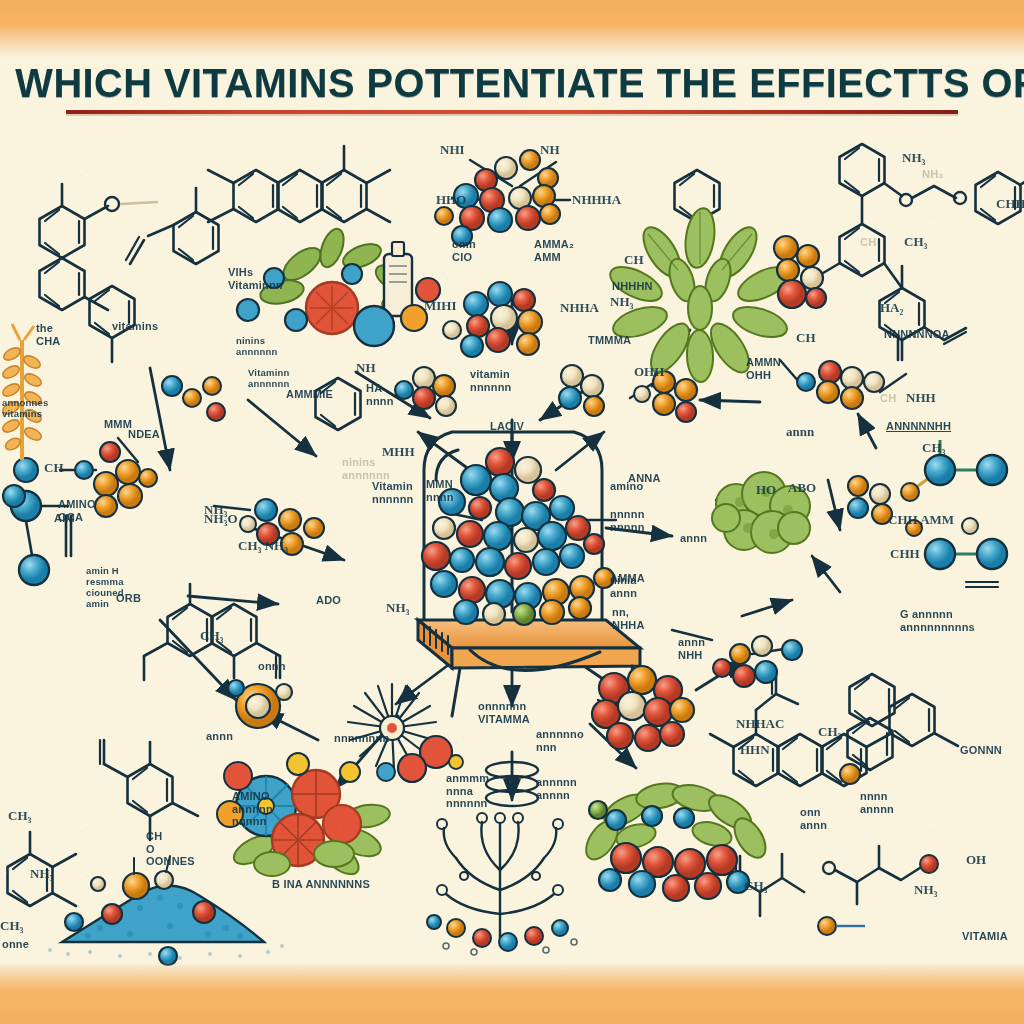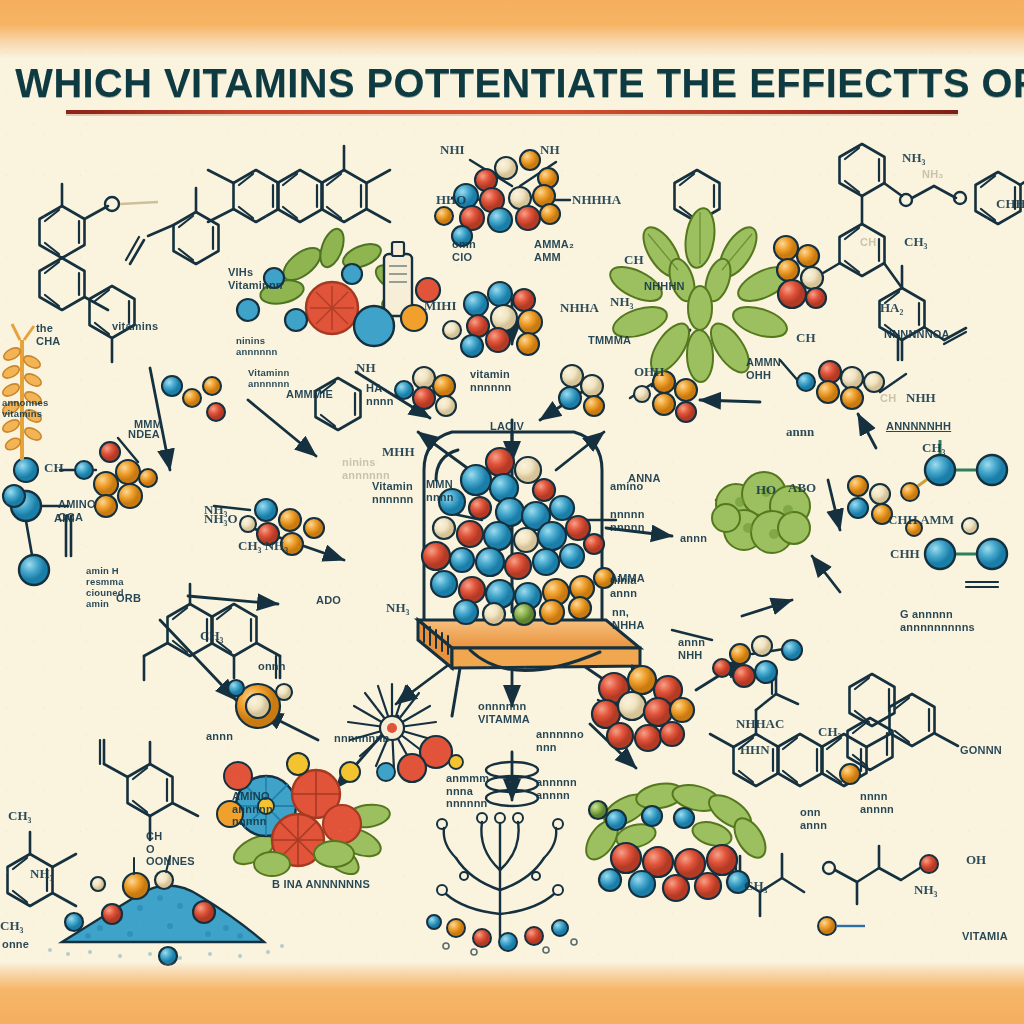--- a/index.html
+++ b/index.html
@@ -789,21 +789,21 @@
   <div class="lbl sm" style="left:86px;top:566px;">amin H
 resmma
 ciouned
 amin</div>
   <div class="lbl" style="left:206px;top:730px;">annn</div>
   <div class="lbl" style="left:116px;top:592px;">ORB</div>
   <div class="atomlbl" style="left:200px;top:628px;">CH₃</div>
   <div class="atomlbl" style="left:204px;top:502px;">NH₃</div>
   <div class="lbl" style="left:2px;top:938px;">onne</div>
 
-  <div class="lbl" style="left:104px;top:418px;margin-left:30px;">MMM</div>
+  <div class="lbl" style="left:104px;top:418px;">MMM</div>
   <div class="lbl" style="left:128px;top:428px;">NDEA</div>
   <div class="atomlbl" style="left:44px;top:460px;">CH</div>
   <div class="lbl" style="left:54px;top:512px;">AIM</div>
   <div class="atomlbl" style="left:204px;top:511px;">NH₃O</div>
   <div class="atomlbl" style="left:218px;top:538px;margin-left:20px;">CH₃ NH₃</div>
   <div class="lbl" style="left:316px;top:594px;">ADO</div>
   <div class="atomlbl" style="left:386px;top:600px;">NH₃</div>
   <div class="atomlbl" style="left:756px;top:482px;">HO</div>
 
   <div class="lbl" style="left:228px;top:266px;">VIHs
@@ -841,21 +841,21 @@
 
   <div class="lbl" style="left:610px;top:480px;">amino</div>
   <div class="lbl" style="left:610px;top:508px;">nnnnn
 nnnnn</div>
   <div class="lbl" style="left:610px;top:572px;">AMMA</div>
   <div class="lbl" style="left:610px;top:574px;">ninia
 annn</div>
   <div class="lbl" style="left:612px;top:606px;">nn,
 NHHA</div>
 
-  <div class="lbl" style="left:644px;top:280px;">NHHHN</div>
+  <div class="lbl" style="left:612px;top:280px;">NHHHN</div>
   <div class="atomlbl" style="left:610px;top:294px;">NH₃</div>
   <div class="lbl" style="left:588px;top:334px;">TMMMA</div>
   <div class="atomlbl" style="left:634px;top:364px;">OHH</div>
   <div class="lbl" style="left:746px;top:356px;">AMMN
 OHH</div>
   <div class="atomlbl" style="left:796px;top:330px;">CH</div>
   <div class="atomlbl" style="left:786px;top:424px;">annn</div>
   <div class="lbl" style="left:886px;top:420px;text-decoration:underline;">ANNNNNHH</div>
   <div class="atomlbl" style="left:906px;top:390px;">NHH</div>
   <div class="atomlbl" style="left:788px;top:480px;">ABO</div>

